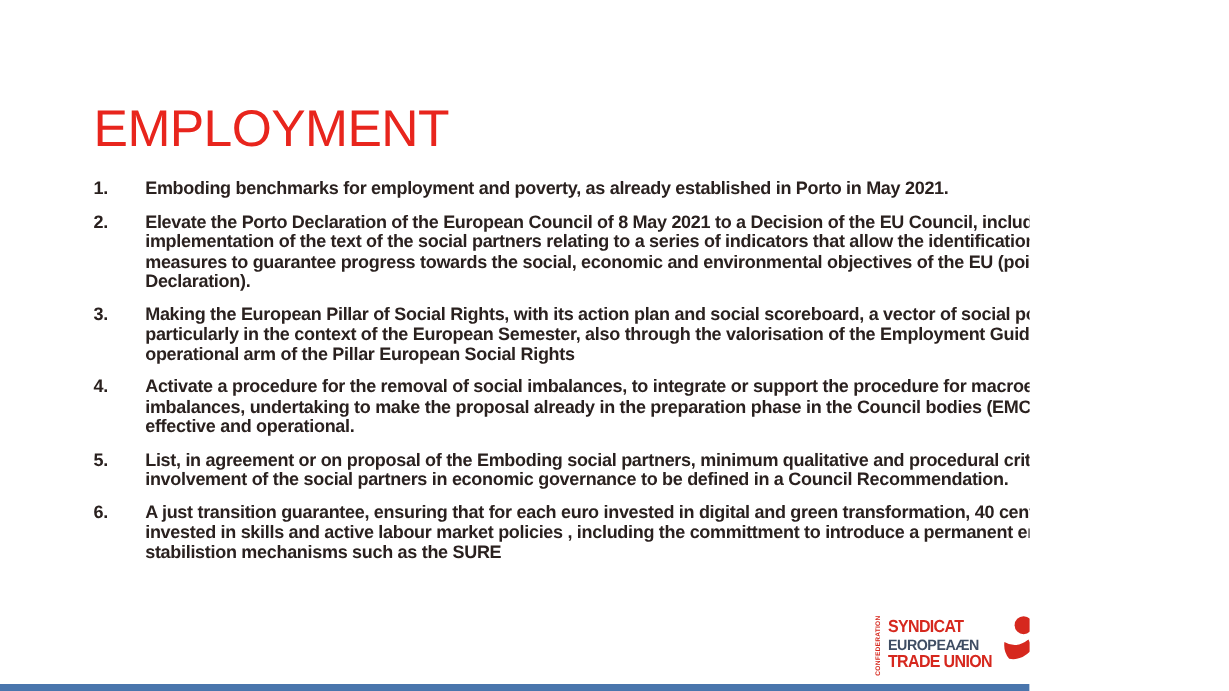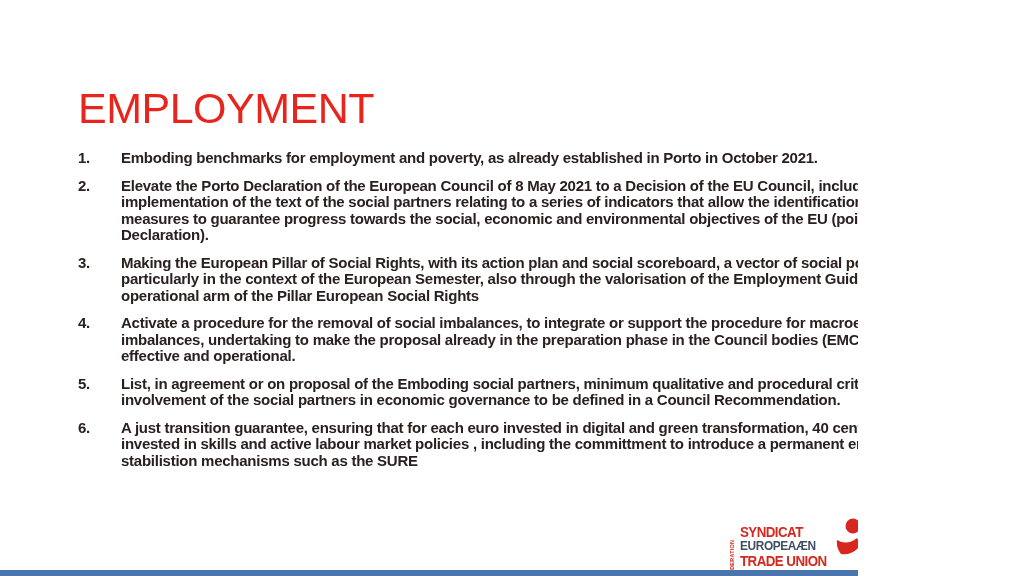--- a/index.html
+++ b/index.html
@@ -56,21 +56,21 @@
   }
   
   .logo {
     position: absolute;
     right: 12px;
     bottom: 8px;
     width: 118px;
     height: 60px;
     background: #ffffff;
     display: flex;
-    align-items: flex-end;
+    align-items: center;
   }
   .logo-vertical {
     font-size: 5.5px;
     font-weight: 700;
     color: #d6281e;
     transform: rotate(-90deg);
     transform-origin: center center;
     width: 8px;
     letter-spacing: 0.2px;
     white-space: nowrap;
@@ -110,21 +110,21 @@
 </head>
 <body>
 
 <div class="slide">
 
   <h1 class="slide-title">EMPLOYMENT</h1>
 
   <div class="list">
     <div class="list-item">
       <span class="num">1.</span>
-      <span class="txt">Emboding benchmarks for employment and poverty, as already established in Porto in October 2021.</span>
+      <span class="txt">Emboding benchmarks for employment and poverty, as already established in Porto in May 2021.</span>
     </div>
     <div class="list-item">
       <span class="num">2.</span>
       <span class="txt">Elevate the Porto Declaration of the European Council of 8 May 2021 to a Decision of the EU Council, including the implementation of the text of the social partners relating to a series of indicators that allow the identification of suitable measures to guarantee progress towards the social, economic and environmental objectives of the EU (point 13 of the Declaration).</span>
     </div>
     <div class="list-item">
       <span class="num">3.</span>
       <span class="txt">Making the European Pillar of Social Rights, with its action plan and social scoreboard, a vector of social policies, particularly in the context of the European Semester, also through the valorisation of the Employment Guidelines as an operational arm of the Pillar European Social Rights</span>
     </div>
     <div class="list-item">

